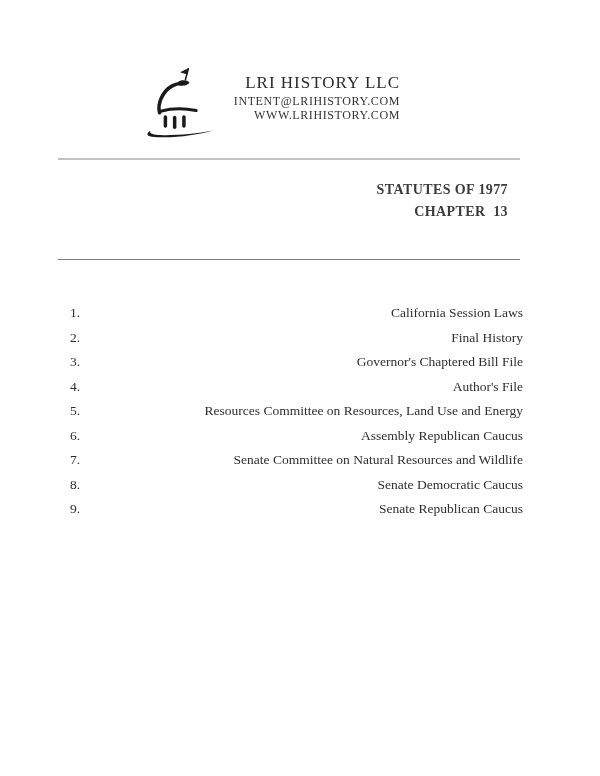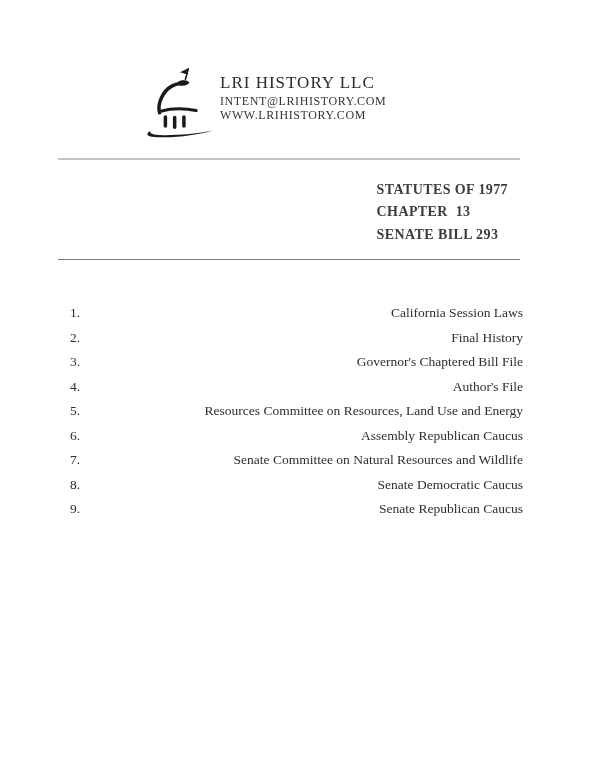--- a/index.html
+++ b/index.html
@@ -22,21 +22,21 @@
     left: 142px;
     top: 62px;
     width: 78px;
     height: 80px;
   }
   .company-block {
     position: absolute;
     left: 220px;
     top: 72px;
     width: 180px;
-    text-align: left;
+    text-align: right;
   }
   .company-name {
     font-size: 17px;
     letter-spacing: 1px;
     color: #2b2b2b;
     line-height: 22px;
     white-space: nowrap;
   }
   .contact-line {
     font-size: 12px;
@@ -62,20 +62,21 @@
     width: 462px;
     height: 1px;
     background: #7d7d7d;
   }
 
   
   .reference-block {
     position: absolute;
     right: 92px;
     top: 179px;
+    text-align: right;
   }
   .reference-line {
     font-size: 14px;
     font-weight: bold;
     line-height: 22.3px;
     letter-spacing: 0.4px;
     color: #3c3c3c;
     white-space: pre-wrap;
   }
 
@@ -145,21 +146,20 @@
     <div class="company-name">LRI HISTORY LLC</div>
     <div class="contact-line">INTENT@LRIHISTORY.COM</div>
     <div class="contact-line">WWW.LRIHISTORY.COM</div>
   </div>
 
   <div class="divider-top"></div>
 
   <div class="reference-block">
     <div class="reference-line">STATUTES OF 1977</div>
     <div class="reference-line">CHAPTER  13</div>
-    <div class="reference-line">SENATE BILL 293</div>
   </div>
 
   <div class="divider-bottom"></div>
 
 
   <ol class="toc-list">
     <li class="toc-item">
       <span class="toc-num">1.</span>
       <span class="toc-label">California Session Laws</span>
     </li>

